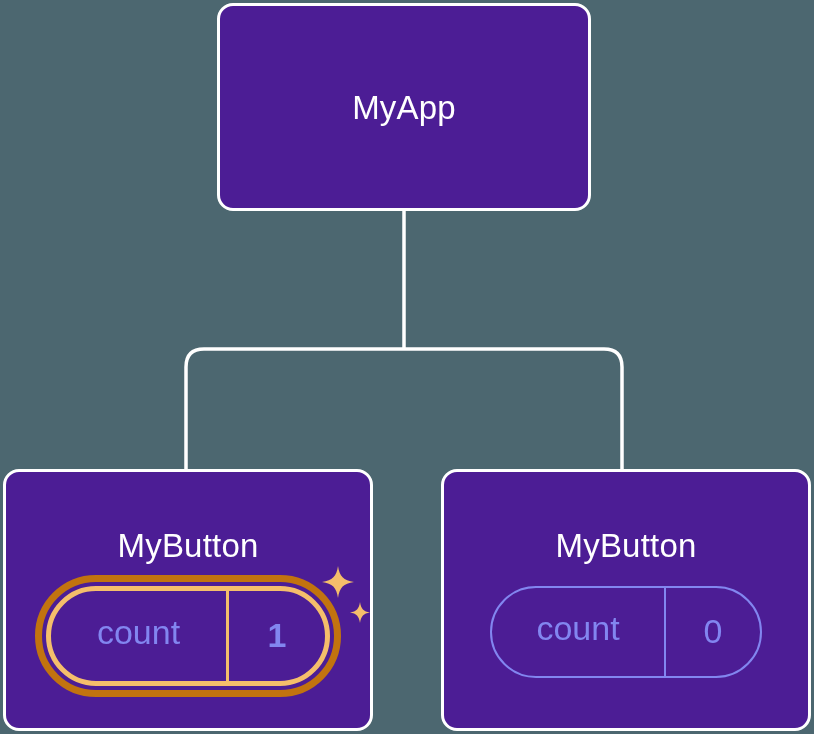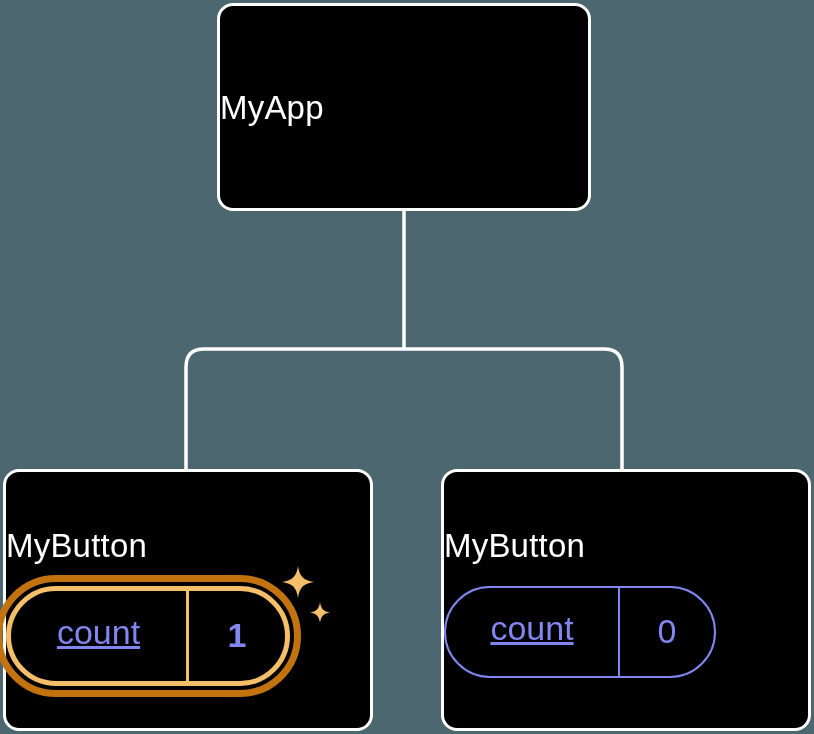--- a/index.html
+++ b/index.html
@@ -20,26 +20,26 @@
     position: absolute;
     left: 0;
     top: 0;
     width: 814px;
     height: 734px;
     pointer-events: none;
   }
   .node {
     position: absolute;
     box-sizing: border-box;
-    background: #000000;
+    background: #4c1d95;
     border: 3px solid #ffffff;
     border-radius: 16px;
     display: flex;
     flex-direction: column;
-    align-items: flex-start;
+    align-items: center;
   }
   .node-title {
     color: #ffffff;
     font-size: 33px;
     font-weight: 400;
     letter-spacing: 0.2px;
     line-height: 1;
     white-space: nowrap;
   }
   
@@ -88,21 +88,20 @@
     align-items: center;
     justify-content: center;
     color: #8286f0;
     font-size: 34px;
     line-height: 1;
     white-space: nowrap;
   }
   .pill-key {
     width: 172px;
     padding-bottom: 8px;
-    text-decoration: underline;
   }
   .pill-val {
     width: 94px;
     border-left: 2px solid #8286f0;
     padding-bottom: 2px;
   }
 
   
   .pill-wrap.highlight .pill {
     border-color: #f5be6b;

